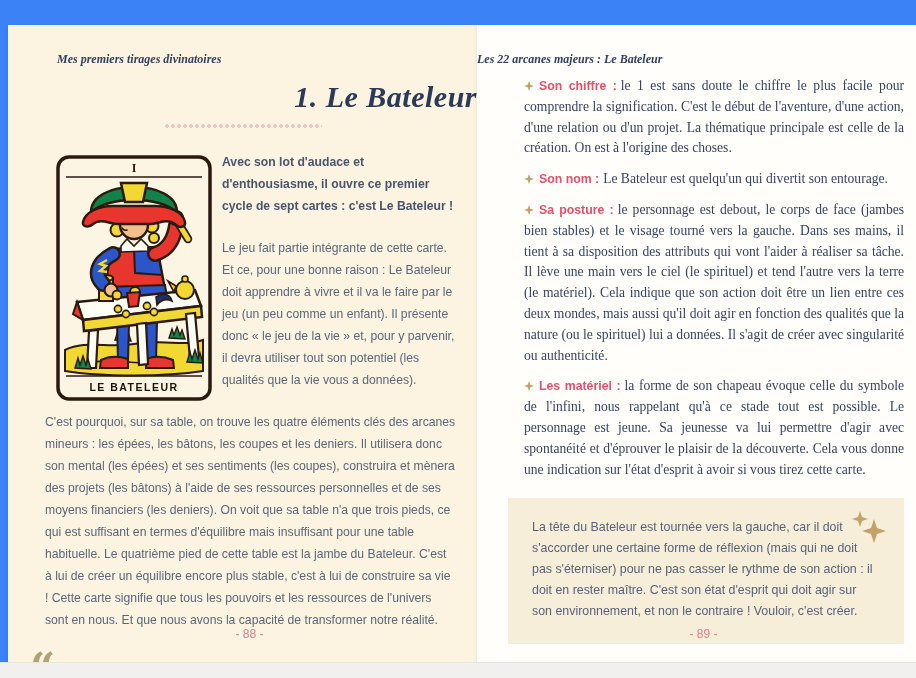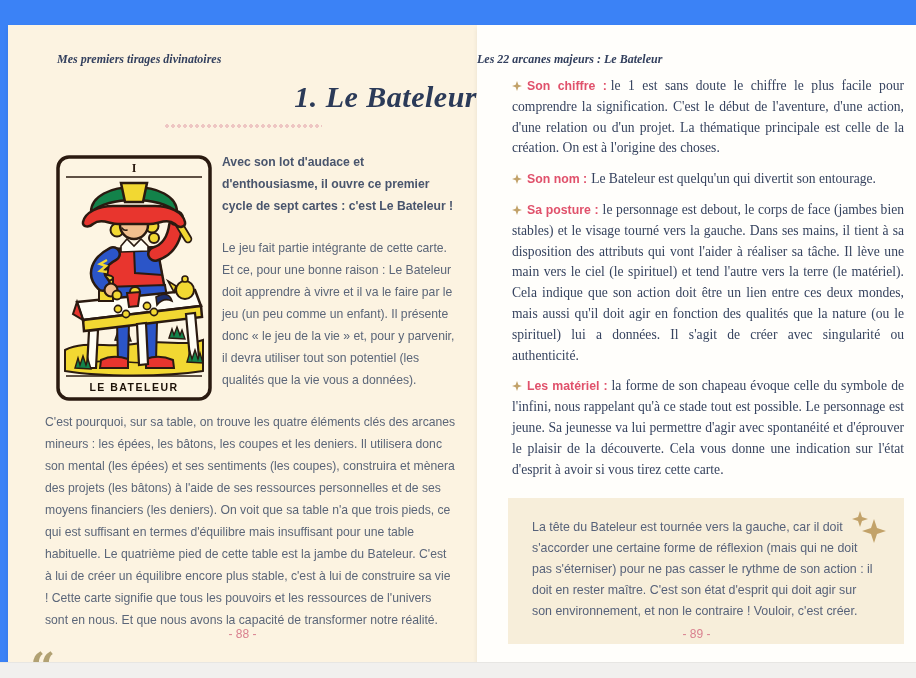--- a/index.html
+++ b/index.html
@@ -18,27 +18,27 @@
   .squiggle{width:158px;height:6px;margin:9px auto 0;background-image:radial-gradient(circle at 3px 3px,#eec6c3 1.7px,rgba(0,0,0,0) 2.1px);background-size:6px 6px;background-position:0 0;}
   .body-flow{margin:22px 21px 0 37px;color:#5b6679;font-size:12.2px;line-height:22px;}
   .body-flow:after{content:"";display:block;clear:both;}
   .tarot-card{float:left;width:158px;height:248px;margin:3px 9px 8px 10px;}
   .intro{font-weight:700;color:#49556d;margin:0 0 20px 0;}
   .body-flow p{margin:0 0 20px 0;}
   .quote{margin:4px 10px 0 22px;}
   .quote-row{display:flex;align-items:flex-start;}
   .quote-mark{font-family:"DejaVu Serif",serif;font-size:44px;line-height:30px;color:#b1a173;font-weight:700;margin-right:8px;flex:0 0 auto;}
   .quote-text{font-size:18.5px;line-height:28px;color:#b1a173;}
-  .pagenum{position:absolute;bottom:22px;left:0;width:100%;text-align:center;font-size:12px;color:#d9808f;}
+  .pagenum{position:absolute;bottom:22px;left:0;width:100%;text-align:center;font-size:12px;color:#d9808f;padding-left:7px;}
 
   
   .rp-content{padding:0 12px 0 31px;}
   .section-title{font-size:13.5px;font-weight:700;color:#e0516b;letter-spacing:0.3px;margin-top:35px;}
   .bullets{margin-top:9px;}
-  .bullet{font-family:"Liberation Serif",serif;font-size:13.6px;line-height:20.8px;color:#36435f;text-align:justify;margin:0 0 10px 4px;}
+  .bullet{font-family:"Liberation Serif",serif;font-size:13.6px;line-height:20.8px;color:#36435f;text-align:justify;margin:0 0 10px 16px;}
   .bullet-star{display:inline-block;vertical-align:-1px;margin-right:5px;}
   .bullet-label{font-family:"Liberation Sans",sans-serif;font-size:12.3px;font-weight:700;color:#e0516b;margin-right:4px;}
   .summary-box{position:relative;margin-top:18px;background:#f7eeda;padding:19px 26px 22px 24px;box-sizing:border-box;}
   .summary-title{font-size:14px;font-weight:700;color:#e0516b;letter-spacing:0.5px;margin:0 0 9px 0;}
   .summary-text{font-size:12.4px;line-height:21px;color:#57627a;}
   .sparkles{position:absolute;top:13px;right:16px;}
 </style>
 </head>
 <body>
 

